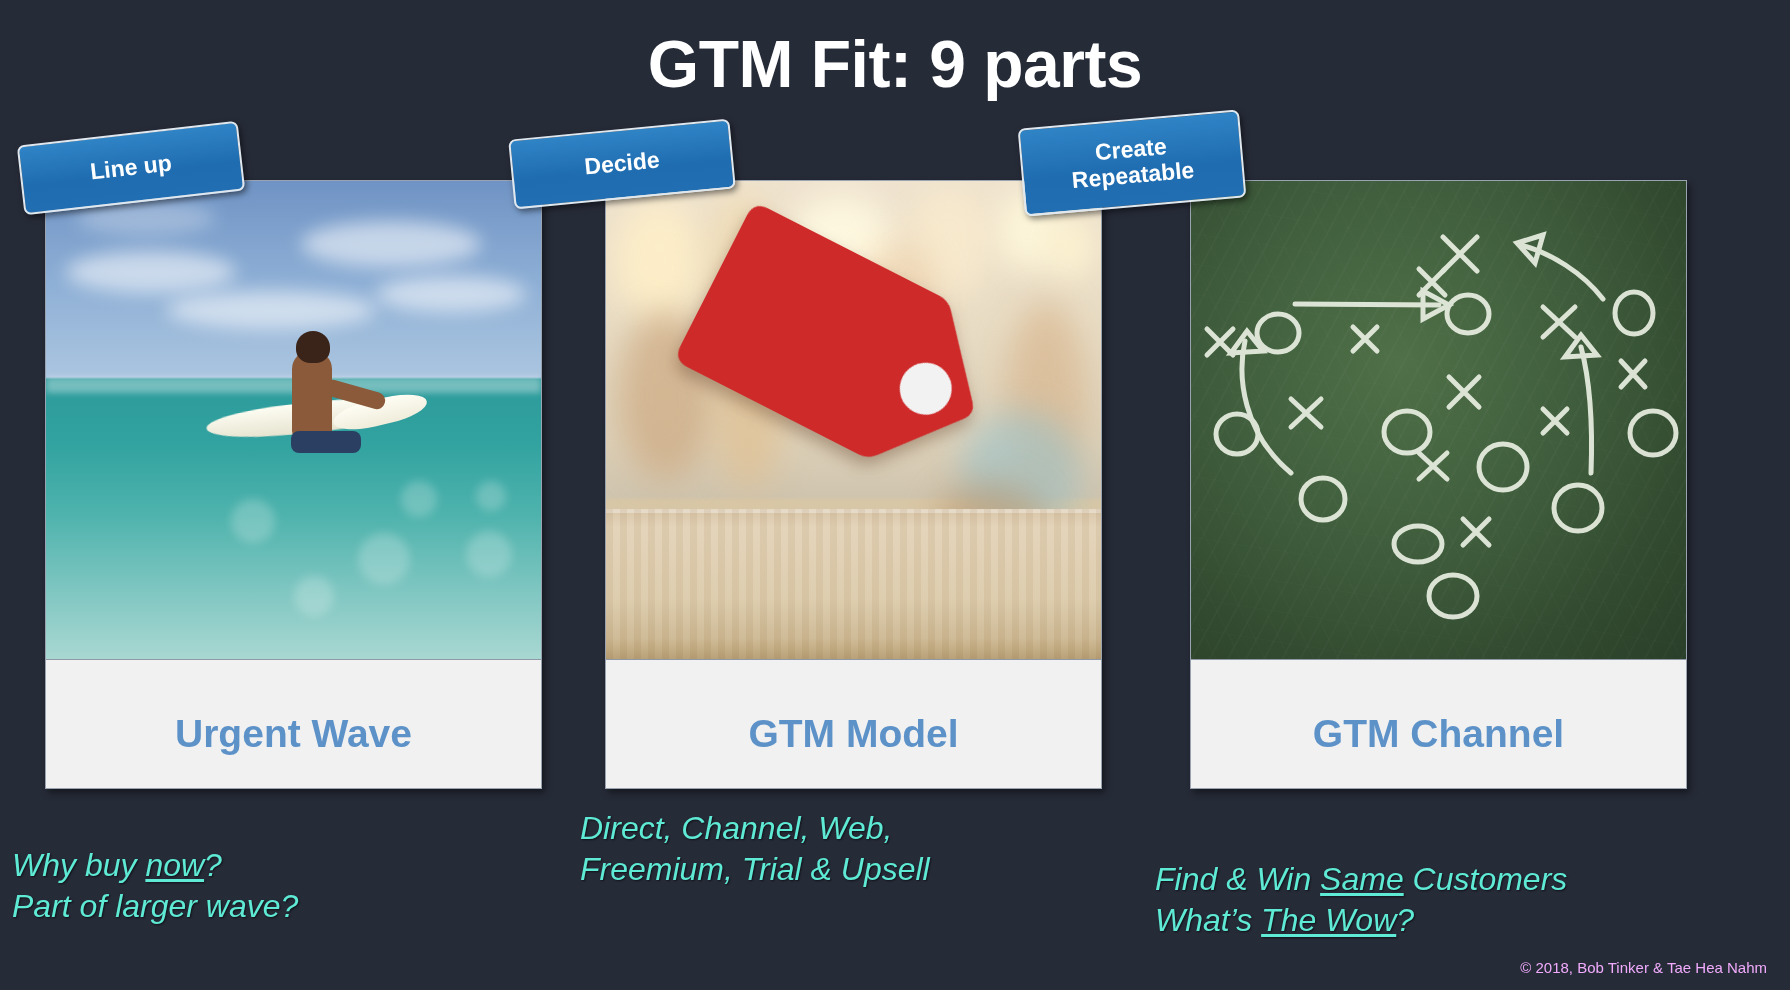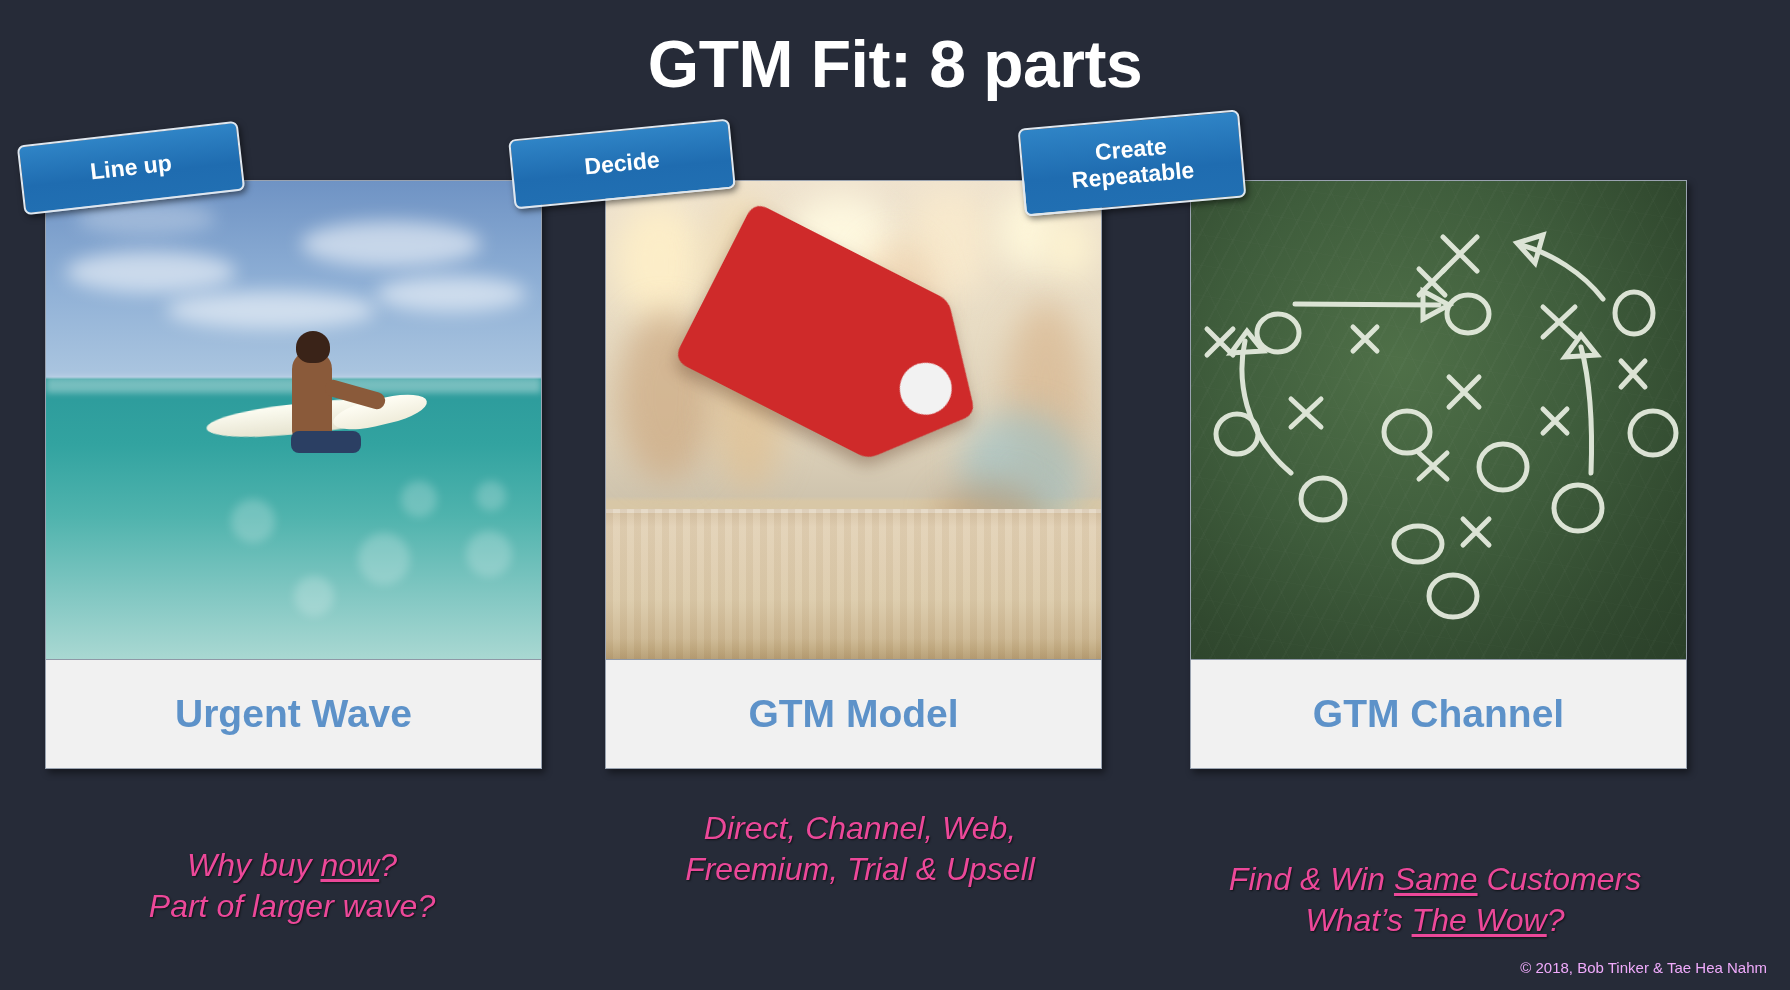--- a/index.html
+++ b/index.html
@@ -29,20 +29,21 @@
     box-shadow:3px 4px 7px rgba(0,0,0,.45);
   }
   .card-media{
     position:relative;width:100%;height:478px;overflow:hidden;
     border-bottom:1px solid #8f98a6;
   }
   .card-caption{
     height:108px;display:flex;align-items:center;justify-content:center;
     color:#5d92c9;font-size:39px;font-weight:bold;
     background:#f1f1f1;
+    margin-top:20px;
   }
 
   
   .tag{
     position:absolute;z-index:6;
     background:linear-gradient(180deg,#2a7ec0 0%,#1f6cb0 55%,#24私75b5 100%);
     background:linear-gradient(180deg,#2f84c6 0%,#1f6cb0 60%,#216fb2 100%);
     border:2px solid #dfe7ef;
     border-radius:7px;
     color:#ffffff;font-weight:bold;
@@ -104,40 +105,40 @@
      radial-gradient(ellipse at 42% 38%,#4f7048 0%,#3f5d3c 45%,#31492f 78%,#2a3f29 100%);}
   .chalk-noise{position:absolute;inset:0;opacity:.30;
     background:
       repeating-linear-gradient(118deg,rgba(255,255,255,.07) 0 2px,transparent 2px 16px),
       repeating-linear-gradient(64deg,rgba(255,255,255,.05) 0 1px,transparent 1px 22px),
       repeating-linear-gradient(9deg,rgba(255,255,255,.04) 0 1px,transparent 1px 30px);}
   .chalk svg{position:absolute;inset:0;}
 
   
   .note{
-    position:absolute;width:560px;text-align:center;
-    color:#ec4899;font-style:italic;font-size:32px;line-height:1.28;
+    position:absolute;width:560px;
+    color:#5eead4;font-style:italic;font-size:32px;line-height:1.28;
     text-shadow:1px 1px 2px rgba(0,0,0,.6);
   }
   .note-1{left:12px;top:845px;}
   .note-2{left:580px;top:808px;}
   .note-3{left:1155px;top:859px;}
   .note u{text-decoration:underline;text-underline-offset:3px;}
 
   .copyright{
     position:absolute;right:23px;bottom:14px;
     color:#f0abfc;font-size:15px;text-align:center;
   }
 </style>
 </head>
 <body>
 
 <div class="slide">
 
-  <div class="title">GTM Fit: 8 parts</div>
+  <div class="title">GTM Fit: 9 parts</div>
 
   <div class="col col-1">
     <div class="card">
       <div class="card-media">
         <div class="surf">
           <div class="sky-cloud c1"></div>
             <div class="sky-cloud c2"></div>
           <div class="sky-cloud c3"></div>
             <div class="sky-cloud c4"></div>
           <div class="sky-cloud c5"></div>

